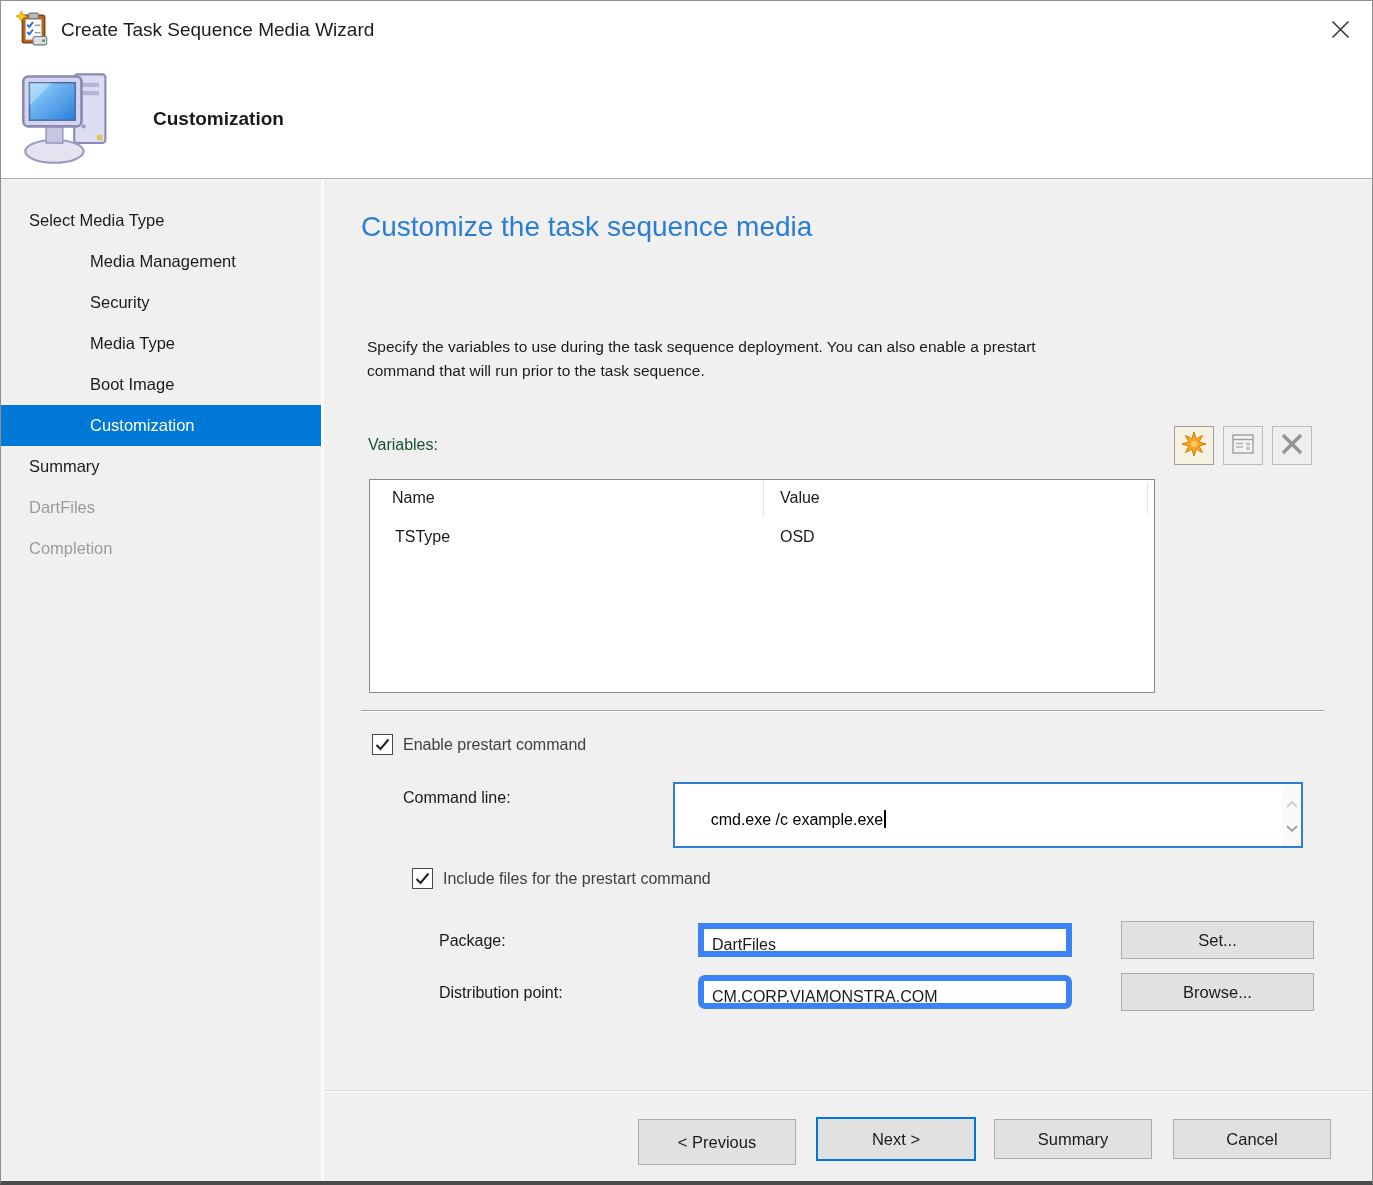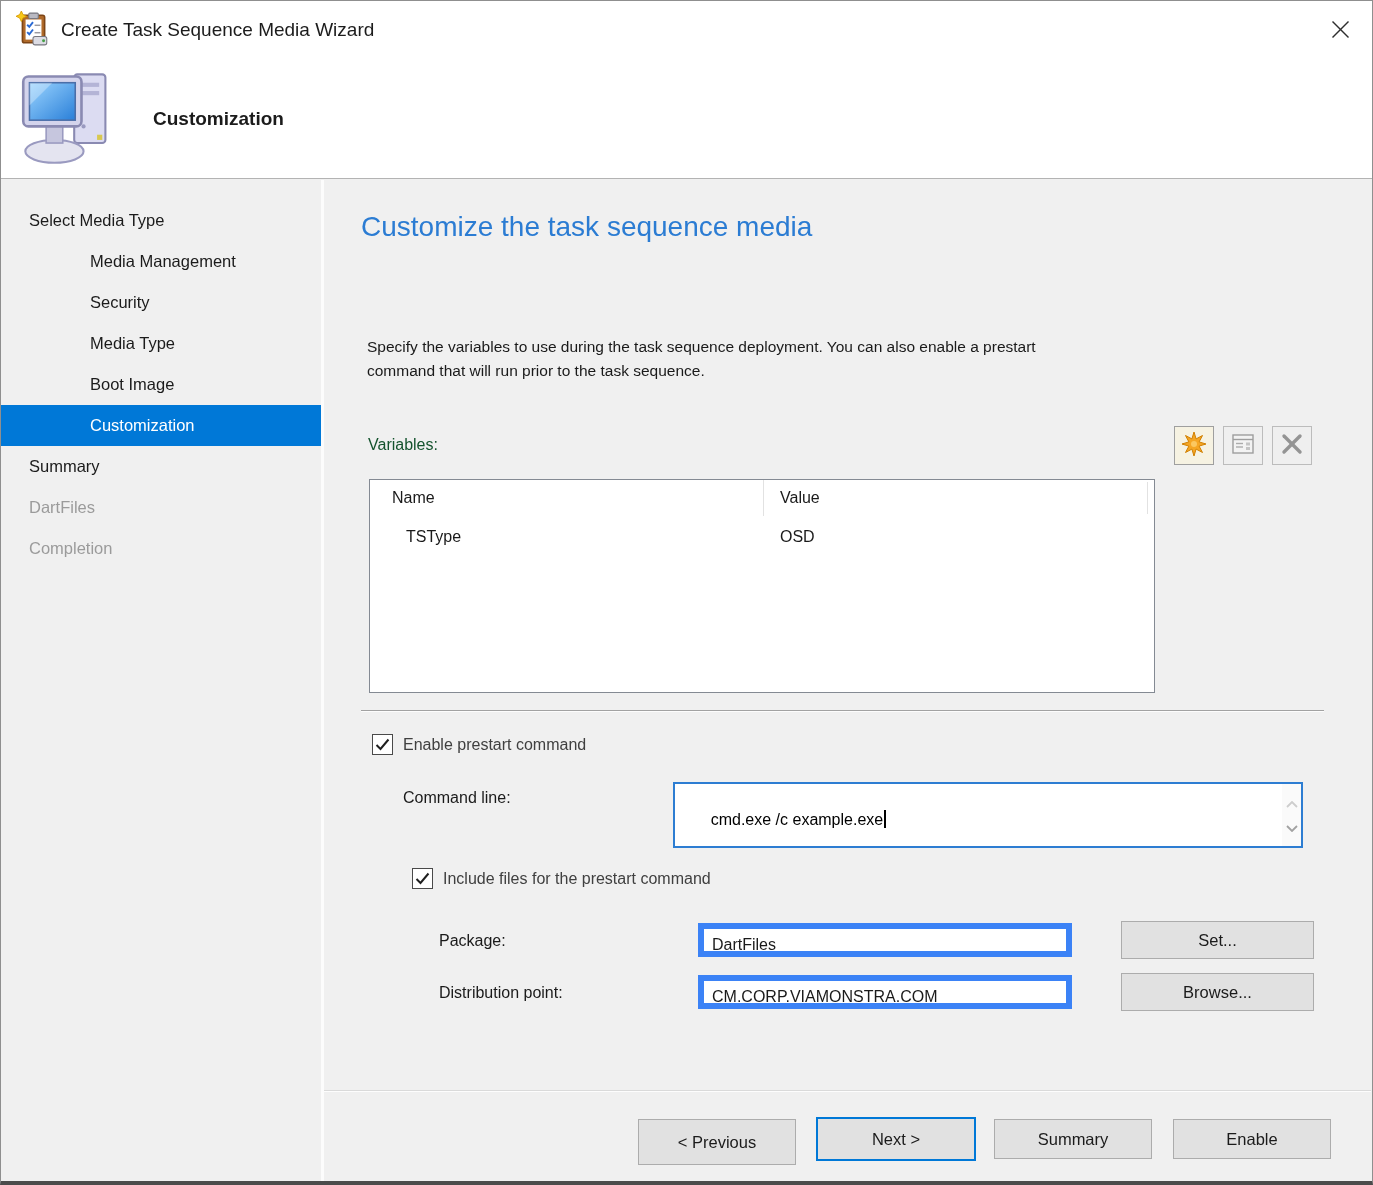--- a/index.html
+++ b/index.html
@@ -31,21 +31,21 @@
   .variables-label{ position:absolute; left:367px; top:435px; font-size:16px; color:#14532d; }
   .toolbar{ position:absolute; left:1173px; top:425px; display:flex; gap:9px; }
   .tool-btn{ width:40px; height:39px; display:flex; align-items:center; justify-content:center; border:1px solid #bcbcbc; background:#efefef; }
   .tool-btn.enabled{ border:1px solid #9f9f9f; background:#f6f2e2; }
   .var-table{ position:absolute; left:368px; top:478px; width:786px; height:214px; background:#fff; border:1px solid #848a93; }
   .vt-header{ display:flex; height:36px; position:relative; }
   .vt-h1{ width:394px; padding-left:22px; line-height:36px; font-size:16px; color:#1a1a1a; border-right:1px solid #e2e2e2; }
   .vt-h2{ flex:1; padding-left:16px; line-height:36px; font-size:16px; color:#1a1a1a; }
   .vt-h-end{ position:absolute; right:6px; top:2px; bottom:2px; width:1px; background:#e2e2e2; }
   .vt-row{ display:flex; height:42px; align-items:center; font-size:16px; color:#1a1a1a; }
-  .vt-c1{ width:394px; padding-left:36px; }
+  .vt-c1{ width:394px; padding-left:25px; }
   .vt-c2{ flex:1; padding-left:16px; }
   .hsep{ position:absolute; left:360px; top:709px; width:963px; height:2px; border-top:1px solid #a2a2a2; border-bottom:1px solid #fdfdfd; }
   
   .cb{ position:absolute; width:21px; height:21px; background:#fff; border:1px solid #4a4a4a; display:flex; align-items:center; justify-content:center; }
   .cb-label{ position:absolute; font-size:16px; color:#404040; }
   .field-label{ position:absolute; font-size:16px; color:#1a1a1a; }
   .cmd-box{ position:absolute; left:672px; top:781px; width:630px; height:66px; background:#fff; border:2px solid #2d7dd2; }
   .cmd-text{ position:absolute; left:9px; top:8px; font-size:16px; color:#000; white-space:pre; }
   .caret{ display:inline-block; width:1.5px; height:18px; background:#000; vertical-align:-3px; margin-left:1px; }
   .cmd-scrollbar{ position:absolute; right:0; top:0; bottom:0; width:19px; background:#fafafa; }
@@ -212,22 +212,22 @@
       <path d="M1.5 7 L5.5 11 L13.5 1.5" fill="none" stroke="#1f1f1f" stroke-width="2"></path>
     </svg>
   </div>
   <div class="cb-label" style="left:442px; top:869px;">Include files for the prestart command</div>
 
   <div class="field-label" style="left:438px; top:931px;">Package:</div>
   <div class="text-field" style="top:922px;">DartFiles</div>
   <div class="win-btn set-btn">Set...</div>
 
   <div class="field-label" style="left:438px; top:983px;">Distribution point:</div>
-  <div class="text-field" style="top:974px;">CM.CORP.VIAMONSTRA.COM</div>
+  <div class="text-field" style="top:974px;border-radius:7px;">CM.CORP.VIAMONSTRA.COM</div>
   <div class="win-btn browse-btn">Browse...</div>
 
   <div class="footer-sep"></div>
   <div class="win-btn prev-btn">&lt; Previous</div>
   <div class="win-btn next-btn">Next &gt;</div>
   <div class="win-btn summary-btn">Summary</div>
-  <div class="win-btn cancel-btn">Enable</div>
+  <div class="win-btn cancel-btn">Cancel</div>
 
 </div>
 
 </body></html>

